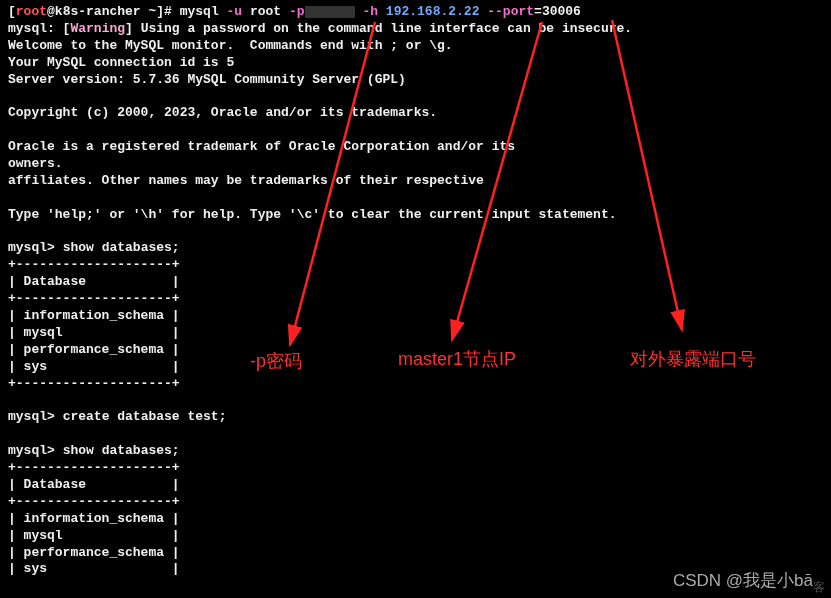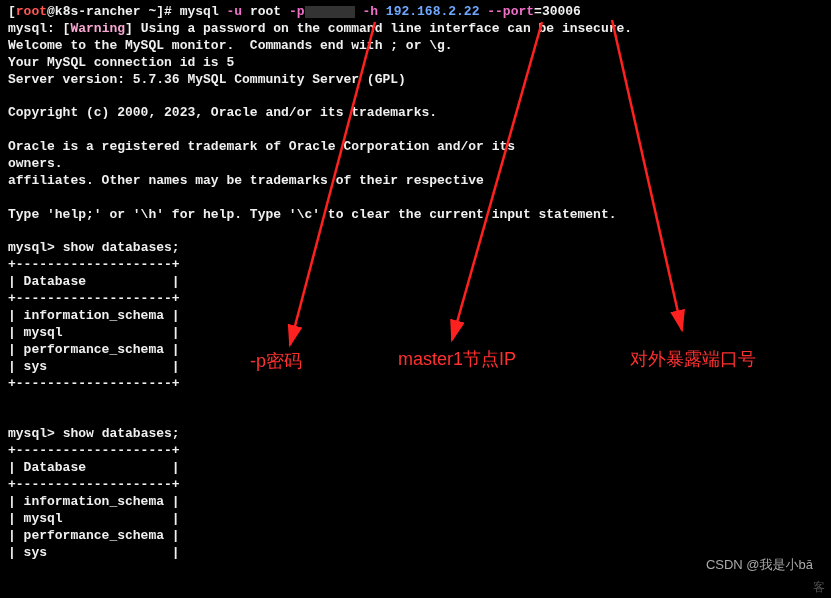--- a/index.html
+++ b/index.html
@@ -38,24 +38,24 @@
     position: absolute;
     color: #ff3030;
     font-family: "Microsoft YaHei", Arial, sans-serif;
     font-size: 18px;
     font-weight: 400;
     white-space: nowrap;
   }
   .watermark {
     position: absolute;
     right: 18px;
-    bottom: 24px;
+    bottom: 6px;
     color: #aaa;
     font-family: "Microsoft YaHei", Arial, sans-serif;
-    font-size: 13px;
+    font-size: 17px;
     text-shadow: 0 0 2px #000;
   }
   .watermark-sub {
     position: absolute;
     right: 6px;
     bottom: 2px;
     color: #888;
     font-family: "Microsoft YaHei", Arial, sans-serif;
     font-size: 12px;
     opacity: 0.6;
@@ -86,20 +86,21 @@
   <div class="line">+--------------------+</div>
   <div class="line">| Database           |</div>
   <div class="line">+--------------------+</div>
   <div class="line">| information_schema |</div>
   <div class="line">| mysql              |</div>
   <div class="line">| performance_schema |</div>
   <div class="line">| sys                |</div>
   <div class="line">+--------------------+</div>
   <div class="line">&nbsp;</div>
 
+  <div class="line"><span>mysql&gt;</span> <span>create database test;</span></div>
   <div class="line">&nbsp;</div>
 
   <div class="line"><span>mysql&gt;</span> <span>show databases;</span></div>
   <div class="line">+--------------------+</div>
   <div class="line">| Database           |</div>
   <div class="line">+--------------------+</div>
   <div class="line">| information_schema |</div>
   <div class="line">| mysql              |</div>
   <div class="line">| performance_schema |</div>
   <div class="line">| sys                |</div>

